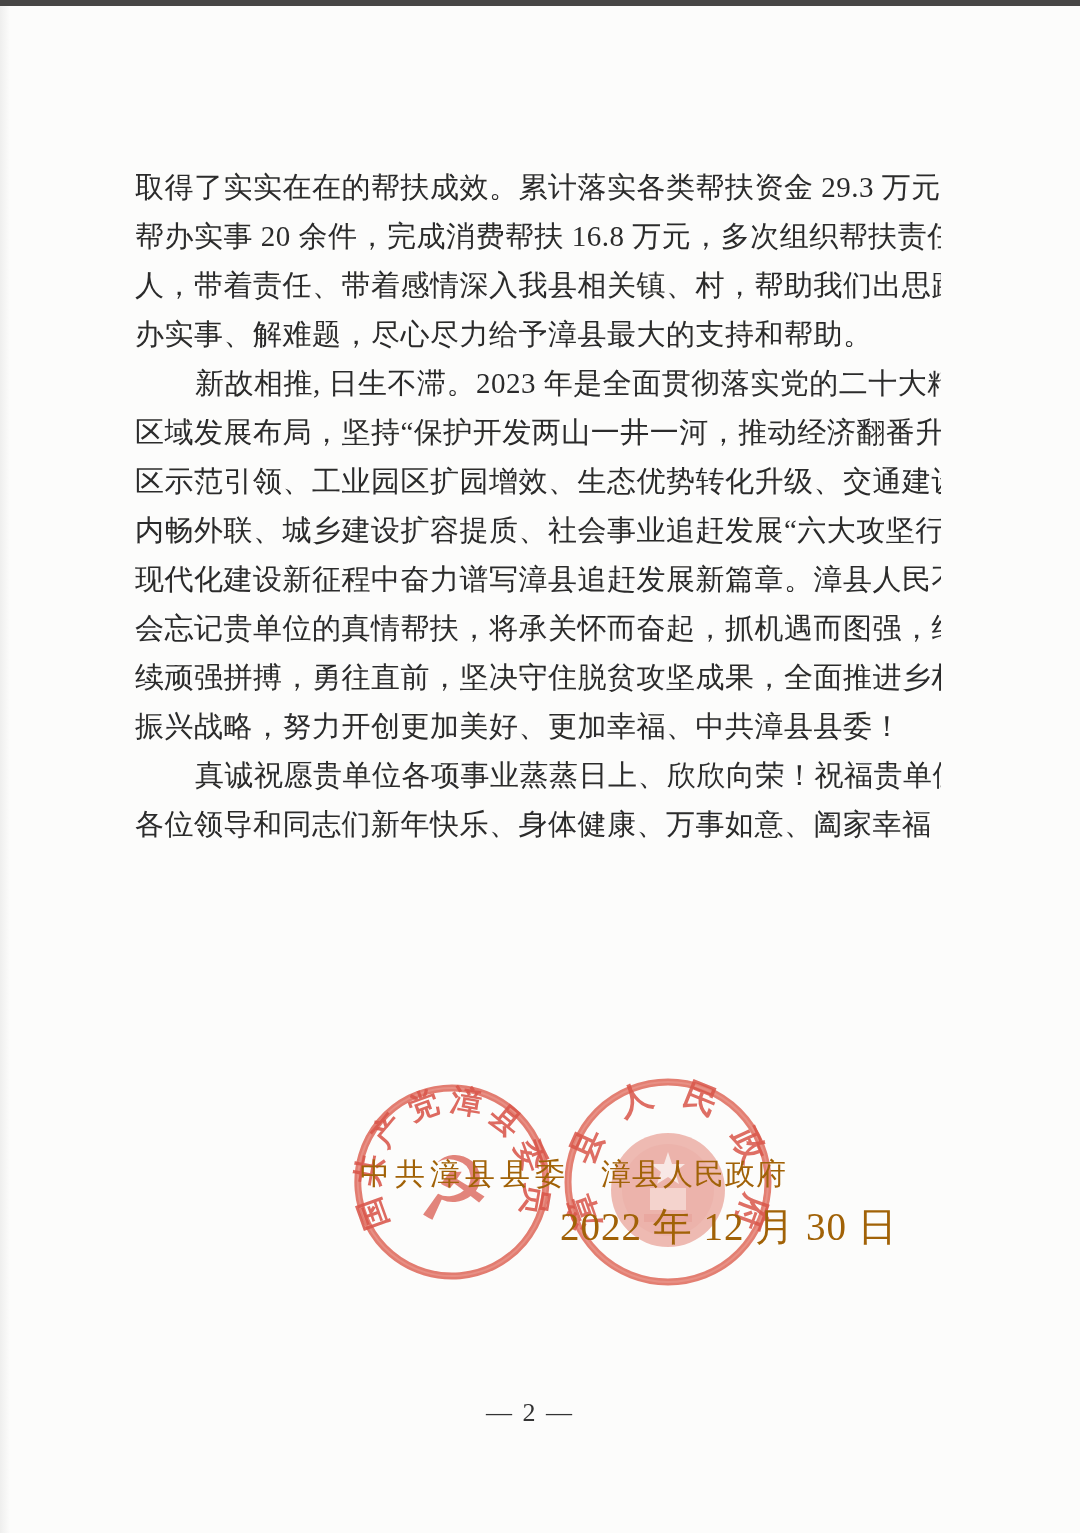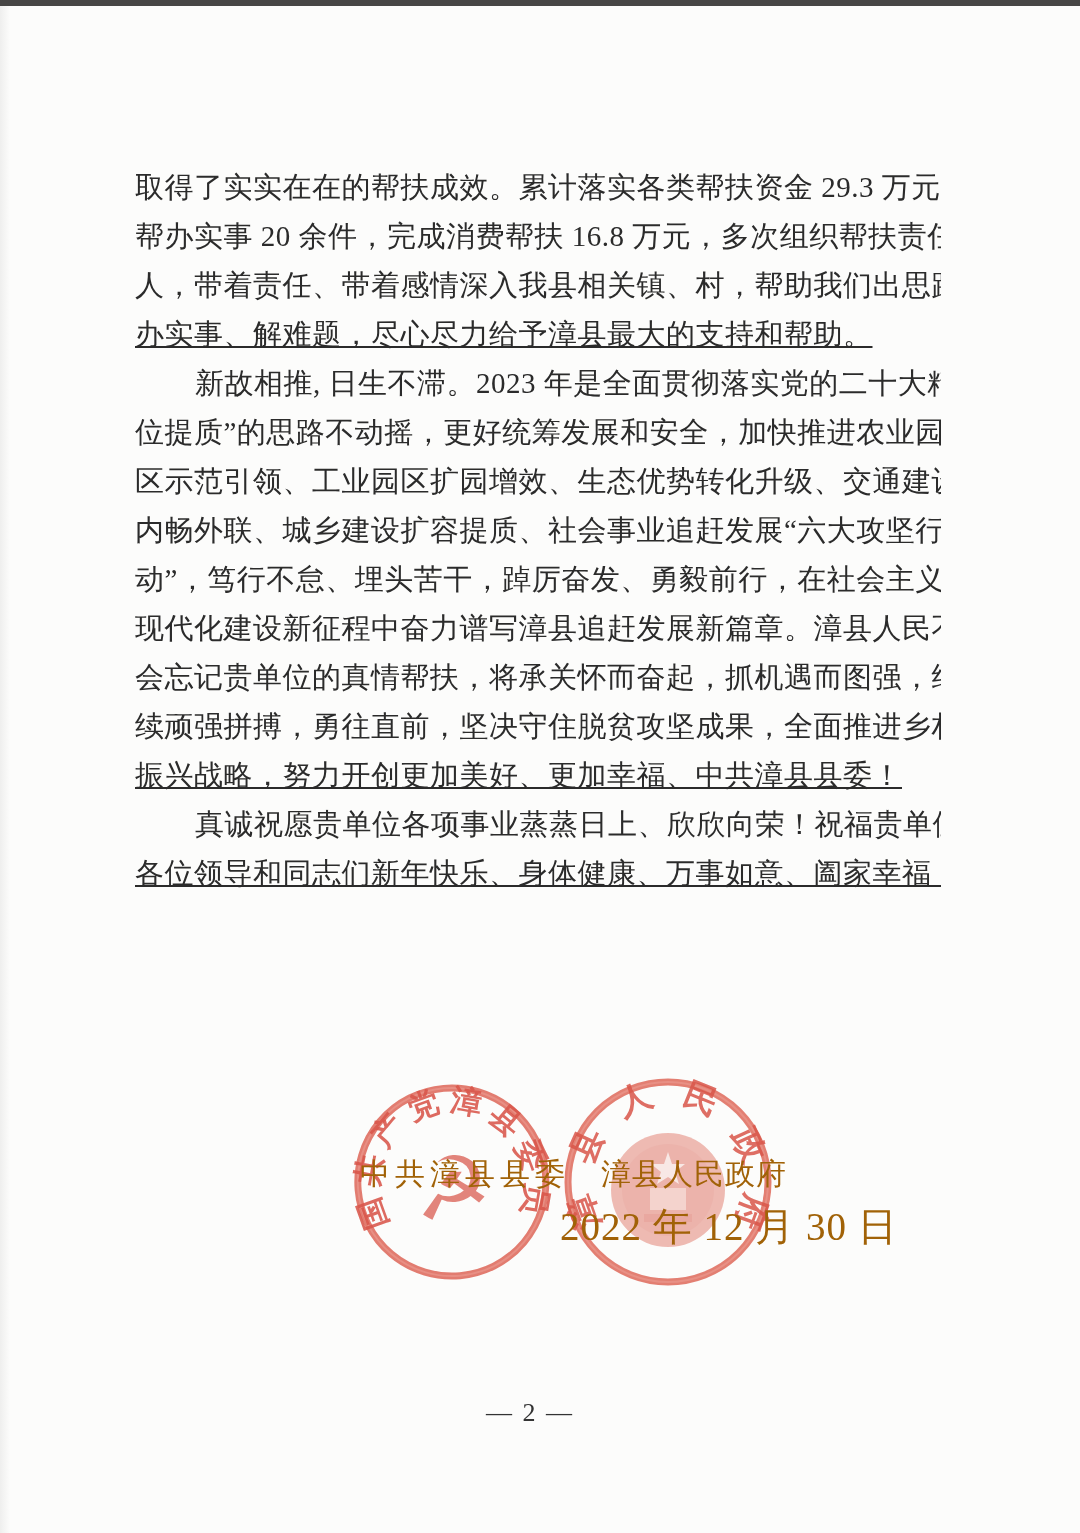--- a/index.html
+++ b/index.html
@@ -40,21 +40,20 @@
     white-space: nowrap;
     text-align: justify;
     text-align-last: justify;
     text-justify: inter-character;
     letter-spacing: 0.5px;
     overflow: hidden;
   }
   .text-line.para-end {
     text-align: center;
     text-align-last: left;
-    text-decoration: underline;
   }
   .text-line.indent {
     padding-left: 60px;
   }
   .seal {
     position: absolute;
   }
   .sig-row {
     position: absolute;
     color: #a16207;
@@ -124,24 +123,23 @@
     <textPath href="#arcR" startOffset="50%" text-anchor="middle" textLength="332">漳县人民政府</textPath>
   </text>
 </svg>
 
 <div class="text-block">
   <div class="text-line">取得了实实在在的帮扶成效。累计落实各类帮扶资金 29.3 万元，</div>
   <div class="text-line">帮办实事 20 余件，完成消费帮扶 16.8 万元，多次组织帮扶责任</div>
   <div class="text-line">人，带着责任、带着感情深入我县相关镇、村，帮助我们出思路、</div>
   <div class="text-line para-end">办实事、解难题，尽心尽力给予漳县最大的支持和帮助。</div>
   <div class="text-line indent">新故相推, 日生不滞。2023 年是全面贯彻落实党的二十大精</div>
-  <div class="text-line">位提质”的思路不动摇，更好统筹发展和安全，加快推进农业园</div>
+  <div class="text-line">区域发展布局，坚持“保护开发两山一井一河，推动经济翻番升</div>
   <div class="text-line">区示范引领、工业园区扩园增效、生态优势转化升级、交通建设</div>
   <div class="text-line">内畅外联、城乡建设扩容提质、社会事业追赶发展“六大攻坚行</div>
-  <div class="text-line">动”，笃行不怠、埋头苦干，踔厉奋发、勇毅前行，在社会主义</div>
   <div class="text-line">现代化建设新征程中奋力谱写漳县追赶发展新篇章。漳县人民不</div>
   <div class="text-line">会忘记贵单位的真情帮扶，将承关怀而奋起，抓机遇而图强，继</div>
   <div class="text-line">续顽强拼搏，勇往直前，坚决守住脱贫攻坚成果，全面推进乡村</div>
   <div class="text-line para-end">振兴战略，努力开创更加美好、更加幸福、中共漳县县委！</div>
   <div class="text-line indent">真诚祝愿贵单位各项事业蒸蒸日上、欣欣向荣！祝福贵单位</div>
   <div class="text-line para-end">各位领导和同志们新年快乐、身体健康、万事如意、阖家幸福！</div>
 </div>
 
 <div class="sig-row sig-party">中共漳县县委</div>
 <div class="sig-row sig-gov">漳县人民政府</div>

